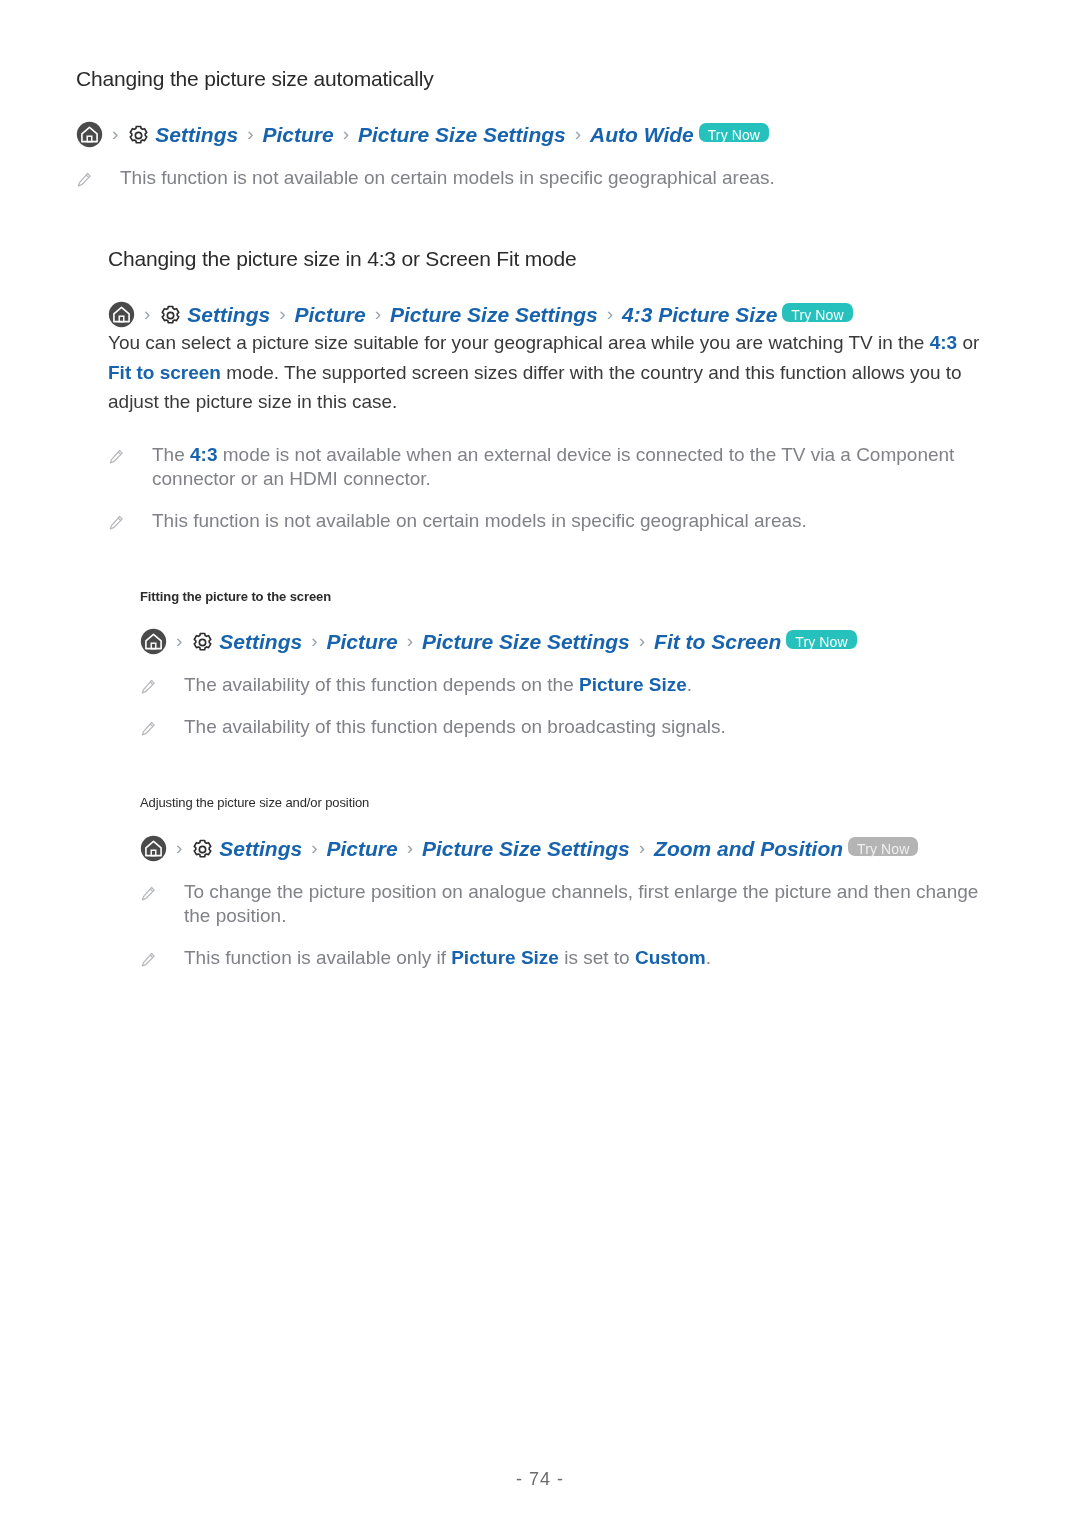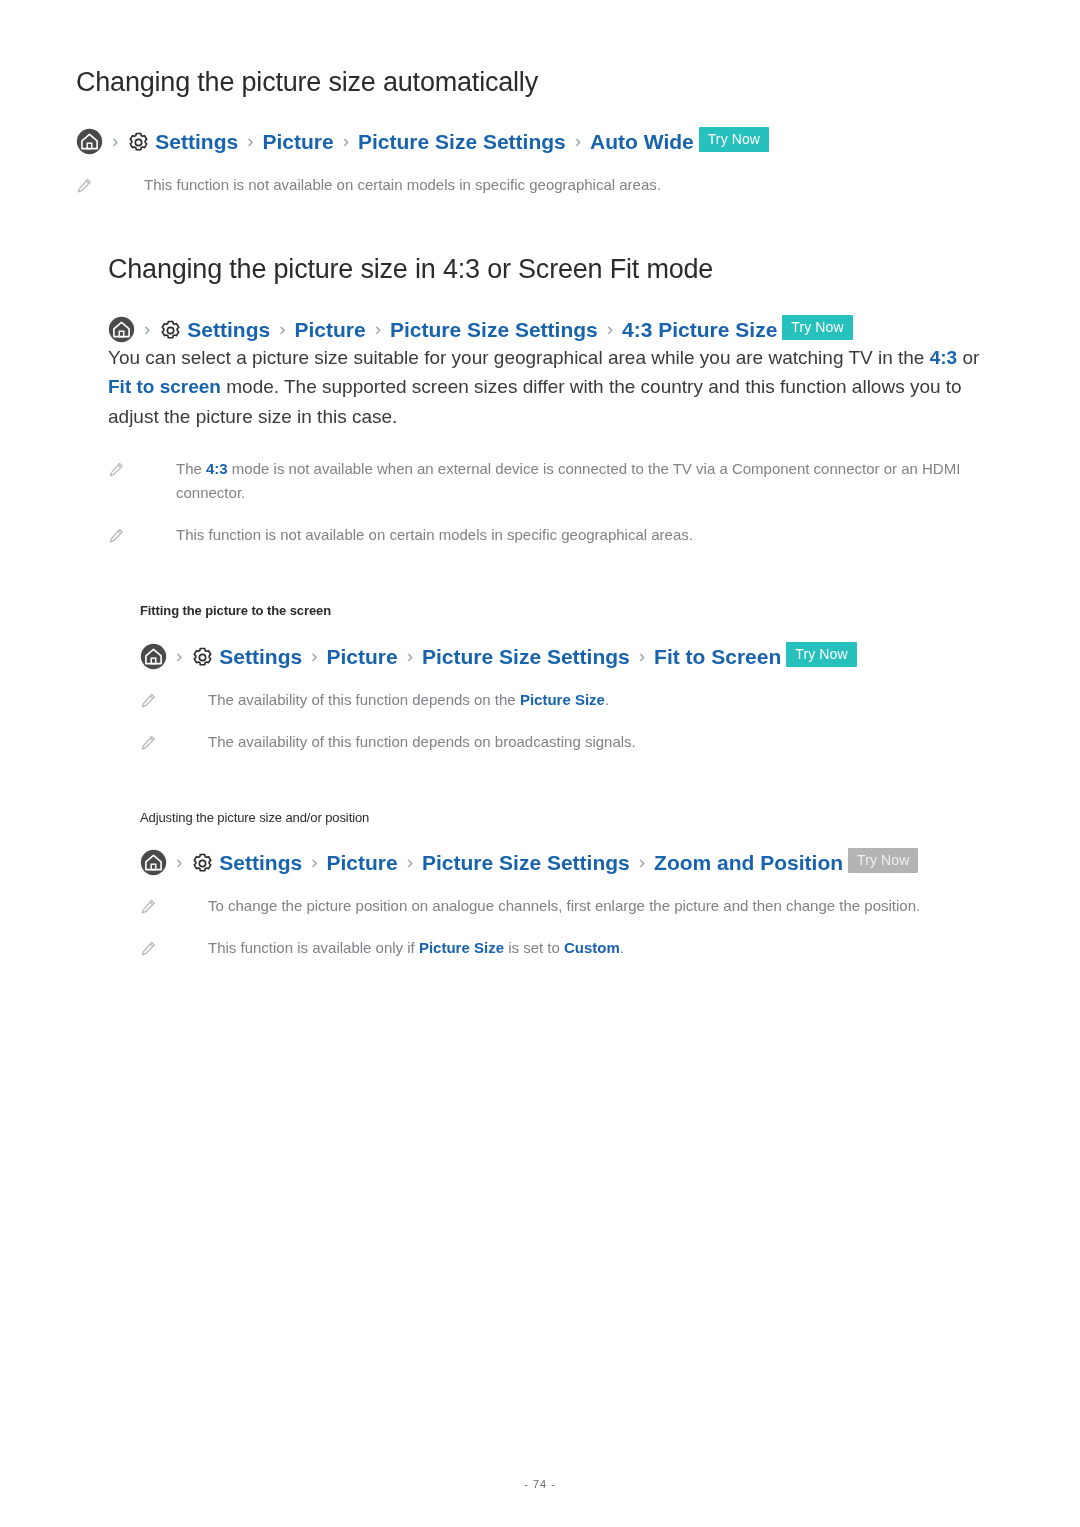--- a/index.html
+++ b/index.html
@@ -19,21 +19,21 @@
   .page {
     position: relative;
     width: 1080px;
     height: 1527px;
     box-sizing: border-box;
     padding: 0 76px;
   }
 
   
   h1.doc-h1 {
-    font-size: 27px;
+    font-size: 21px;
     font-weight: 400;
     color: #2b2b2b;
     letter-spacing: -0.2px;
     margin: 0;
     line-height: 1.2;
   }
   h2.doc-h2 {
     font-size: 13px;
     font-weight: 700;
     color: #2b2b2b;
@@ -59,20 +59,21 @@
   .bc-sep {
     color: #9aa3ad;
     font-size: 19px;
     font-weight: 400;
     margin: 0 9px;
     transform: translateY(-1px);
   }
   .bc-text {
     color: #1763ae;
     font-weight: 600;
+    font-style: italic;
   }
   .home-icon {
     width: 27px;
     height: 27px;
     flex: 0 0 27px;
     display: inline-block;
     position: relative;
     top: 0px;
   }
   .gear-icon {
@@ -84,22 +85,22 @@
     position: relative;
     top: 1px;
   }
   .try-now {
     display: inline-block;
     background: #26c1bc;
     color: #ffffff;
     font-size: 14px;
     font-weight: 400;
     line-height: 1;
-    padding: 5px 9px 6px 9px;
-    border-radius: 1px;
+    padding: 5px 9px 0 9px;
+    border-radius: 7px;
     margin-left: 5px;
     position: relative;
     top: -2px;
     letter-spacing: 0.1px;
   }
   .try-now.disabled {
     background: #b4b4b4;
     color: #f0f0f0;
   }
 
@@ -114,25 +115,24 @@
   }
   .lnk {
     color: #1763ae;
     font-weight: 700;
   }
 
   
   .note {
     display: flex;
     align-items: flex-start;
-    font-size: 15px;
+    font-size: 19px;
     color: #808287;
     line-height: 24px;
     font-weight: 400;
-    gap: 24px;
   }
   .note-icon {
     width: 16px;
     height: 16px;
     flex: 0 0 16px;
     margin-right: 28px;
     margin-top: 4px;
   }
   .note-body {
     flex: 1 1 auto;
@@ -142,21 +142,21 @@
     font-weight: 700;
   }
 
   
   .page-number {
     position: absolute;
     left: 0;
     right: 0;
     bottom: 37px;
     text-align: center;
-    font-size: 11px;
+    font-size: 18px;
     color: #6b6b6b;
     letter-spacing: 1px;
   }
 
   
   .mt-h1-bc { margin-top: 30px; }
   .mt-bc-note { margin-top: 18px; }
   .mt-section { margin-top: 56px; margin-left: 32px; }
   .mt-bc-para { margin-top: 25px; }
   .mt-para-note { margin-top: 26px; }

